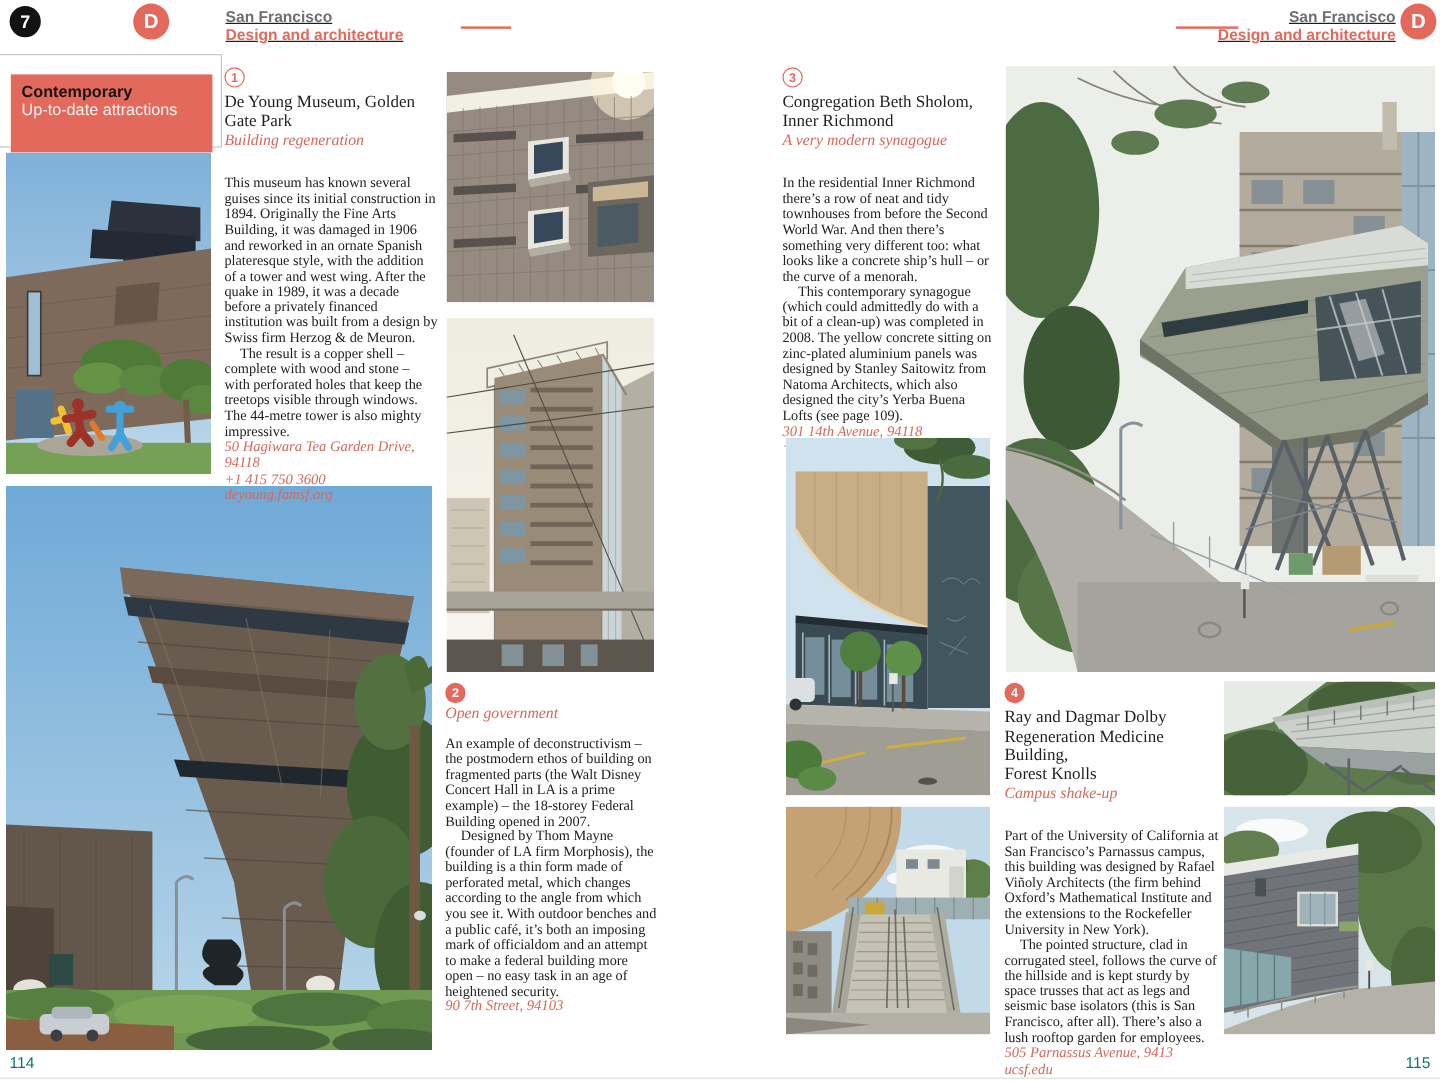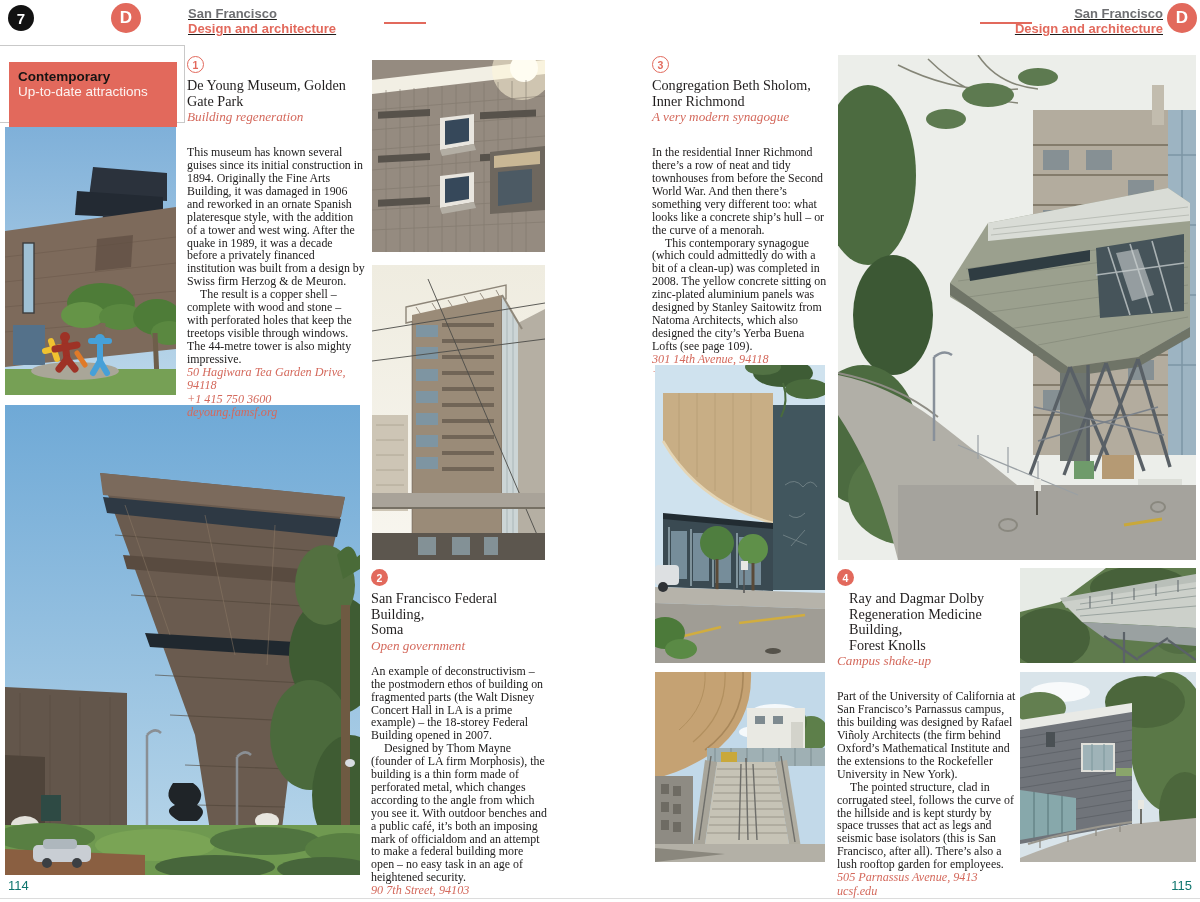--- a/index.html
+++ b/index.html
@@ -355,22 +355,20 @@
       <g fill="#8da0a8" opacity="0.8">
         <rect x="46" y="272" width="18" height="18"></rect>
           <rect x="80" y="272" width="18" height="18"></rect>
           <rect x="112" y="272" width="14" height="18"></rect>
       </g>
     </svg>
   </figure>
 
   <article class="entry" style="left:371px;top:569px;">
     <div class="num-badge num-filled">2</div>
-    <h3 class="entry-title" style="margin:5px 0 0 0;font-weight:normal;">San Francisco Federal Building,
-Soma</h3>
     <div class="entry-tag">Open government</div>
     <div class="entry-body" style="margin-top:12px;">
       <p>An example of deconstructivism – the postmodern ethos of building on fragmented parts (the Walt Disney Concert Hall in LA is a prime example) – the 18-storey Federal Building opened in 2007.</p>
       <p class="p2">Designed by Thom Mayne (founder of LA firm Morphosis), the building is a thin form made of perforated metal, which changes according to the angle from which you see it. With outdoor benches and a public café, it’s both an imposing mark of officialdom and an attempt to make a federal building more open – no easy task in an age of heightened security.</p>
     </div>
     <div class="entry-addr">90 7th Street, 94103</div>
   </article>
 
   <article class="entry" style="left:652px;top:56px;width:176px;">
     <div class="num-badge num-outline">3</div>
@@ -646,21 +644,21 @@
         <line x1="96" y1="302" x2="96" y2="386"></line>
           <path d="M96,302 q10,-8 18,-2"></path>
       </g>
       <rect x="196" y="424" width="7" height="12" fill="#e8e8e2"></rect>
       <line x1="199" y1="436" x2="199" y2="460" stroke="#55524a" stroke-width="2"></line>
     </svg>
   </figure>
 
   <article class="entry" style="left:837px;top:569px;width:182px;">
     <div class="num-badge num-filled">4</div>
-    <h3 class="entry-title" style="margin:5px 0 0 12px;font-weight:normal;">Ray and Dagmar Dolby
+    <h3 class="entry-title" style="margin:5px 0 0 0;font-weight:normal;">Ray and Dagmar Dolby
 Regeneration Medicine Building,
 Forest Knolls</h3>
     <div class="entry-tag">Campus shake-up</div>
     <div class="entry-body">
       <p>Part of the University of California at San Francisco’s Parnassus campus, this building was designed by Rafael Viñoly Architects (the firm behind Oxford’s Mathematical Institute and the extensions to the Rockefeller University in New York).</p>
       <p class="p2">The pointed structure, clad in corrugated steel, follows the curve of the hillside and is kept sturdy by space trusses that act as legs and seismic base isolators (this is San Francisco, after all). There’s also a lush rooftop garden for employees.</p>
     </div>
     <div class="entry-addr">505 Parnassus Avenue, 9413
 ucsf.edu</div>
   </article>

